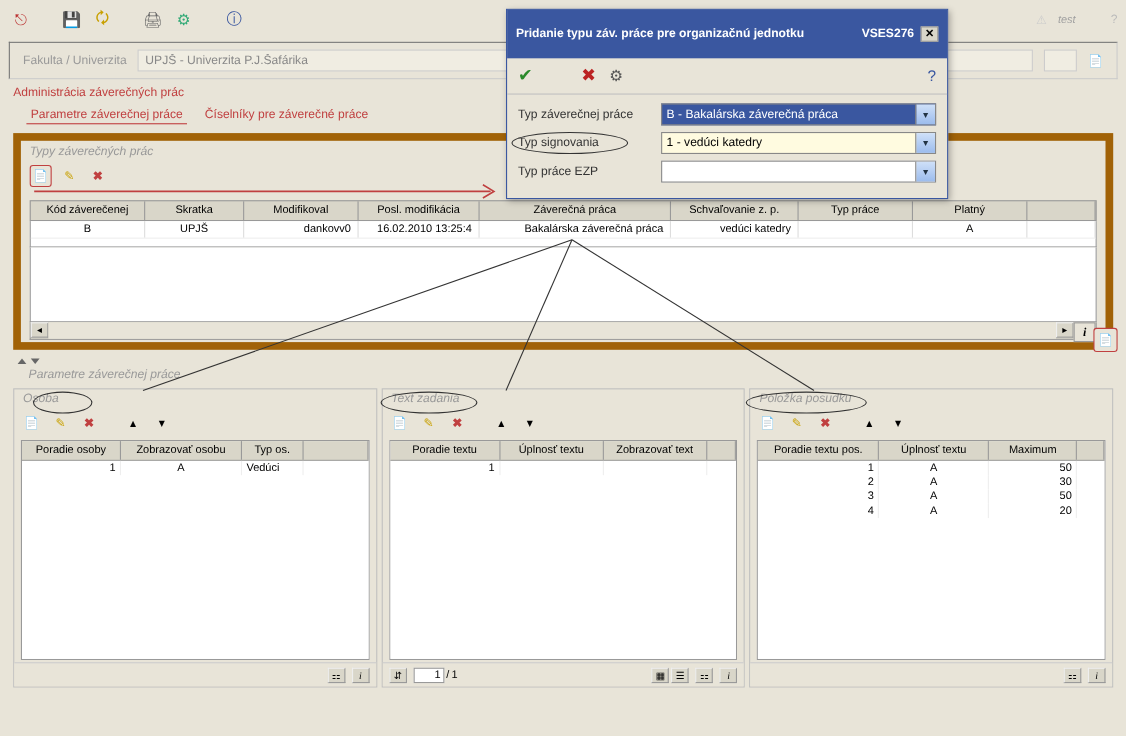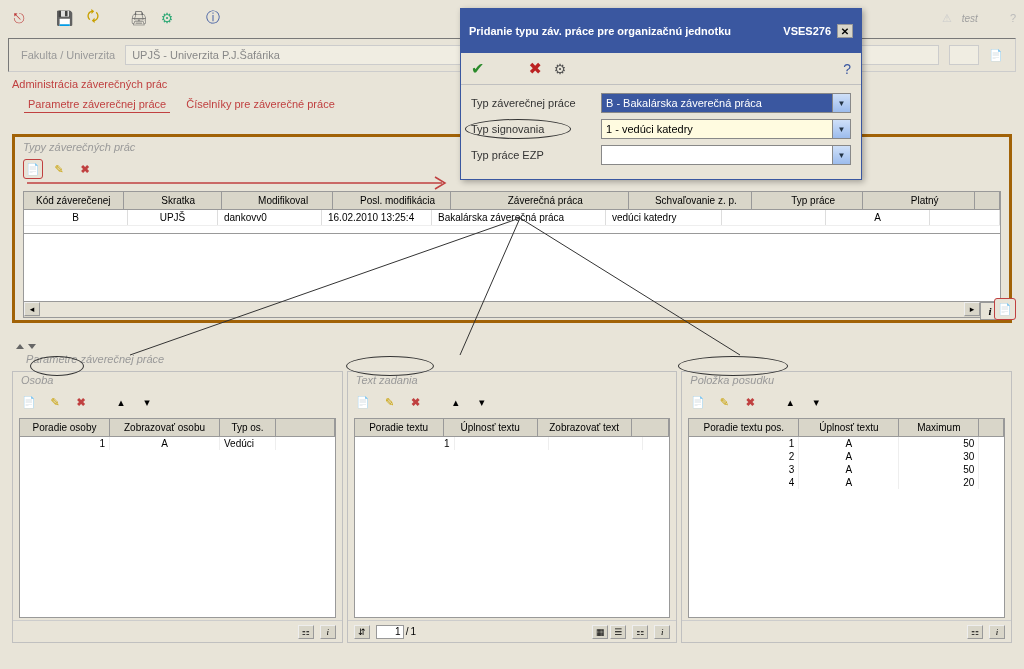--- a/index.html
+++ b/index.html
@@ -92,22 +92,22 @@
   .sub-tab {
     color: #c04040;
     font-size: 11px;
     padding: 2px 4px;
     cursor: pointer;
   }
   .sub-tab.active {
     border-bottom: 1px solid #c04040;
   }
   .section {
-    margin: 21px 12px;
-    border: 3px solid #a16207;
+    margin: 8px 12px;
+    border: 7px solid #a16207;
     background: #e8e4d8;
     padding: 2px;
   }
   .section-title {
     color: #999;
     font-size: 11px;
     padding: 2px 6px;
     font-style: italic;
   }
   .mini-toolbar {
@@ -131,21 +131,20 @@
   }
   .red-arrow-line svg {
     position: absolute;
     top: -10px;
     left: 0;
   }
   .grid-header {
     display: flex;
     background: #d9d6c9;
     border: 1px solid #999;
-    gap: 12px;
   }
   .grid-header-cell {
     border-right: 1px solid #999;
     padding: 3px 6px;
     text-align: center;
     font-size: 10px;
     overflow: hidden;
     white-space: nowrap;
   }
   .grid-body {
@@ -157,20 +156,21 @@
   .grid-row {
     display: flex;
     border-bottom: 1px solid #eee;
   }
   .grid-cell {
     border-right: 1px solid #ddd;
     padding: 2px 6px;
     font-size: 10px;
     overflow: hidden;
     white-space: nowrap;
+    text-align: right;
   }
   .grid-scroll-area {
     background: #fff;
     height: 68px;
     border: 1px solid #999;
     border-top: none;
   }
   .bottom-scrollbar {
     display: flex;
     height: 16px;
@@ -600,21 +600,21 @@
     <div class="mini-toolbar">
       <span class="mini-btn">📄</span>
       <span class="mini-btn" style="color:#c8a000">✎</span>
       <span class="mini-btn" style="color:#c04040;font-weight:bold">✖</span>
       <span style="width:8px"></span>
       <span class="mini-btn">▴</span>
       <span class="mini-btn">▾</span>
     </div>
     <div class="panel-grid">
       <div class="panel-grid-header">
-        <div class="panel-grid-header-cell" style="width:89px">Poradie textu</div>
+        <div class="panel-grid-header-cell" style="width:100px">Poradie textu</div>
         <div class="panel-grid-header-cell" style="width:94px">Úplnosť textu</div>
         <div class="panel-grid-header-cell" style="width:94px">Zobrazovať text</div>
         <div class="panel-grid-header-cell" style="flex:1"></div>
       </div>
       <div class="panel-grid-body">
         <div class="panel-grid-row">
           <div class="panel-grid-cell" style="width:100px">1</div>
           <div class="panel-grid-cell" style="width:94px"></div>
           <div class="panel-grid-cell" style="width:94px"></div>
         </div>

